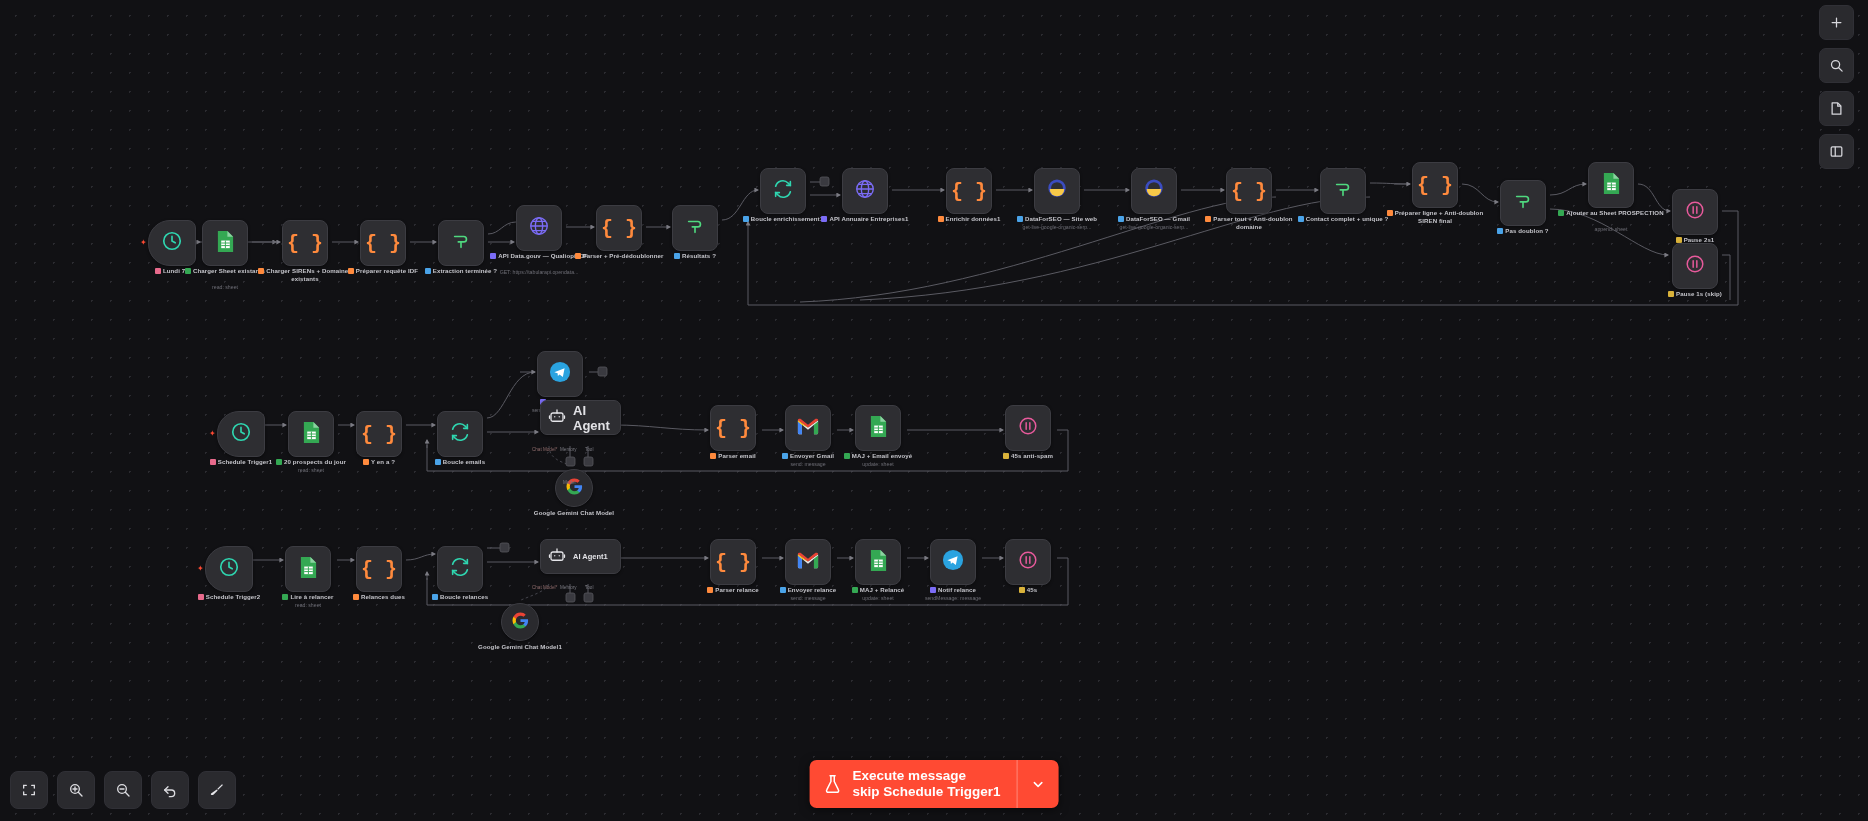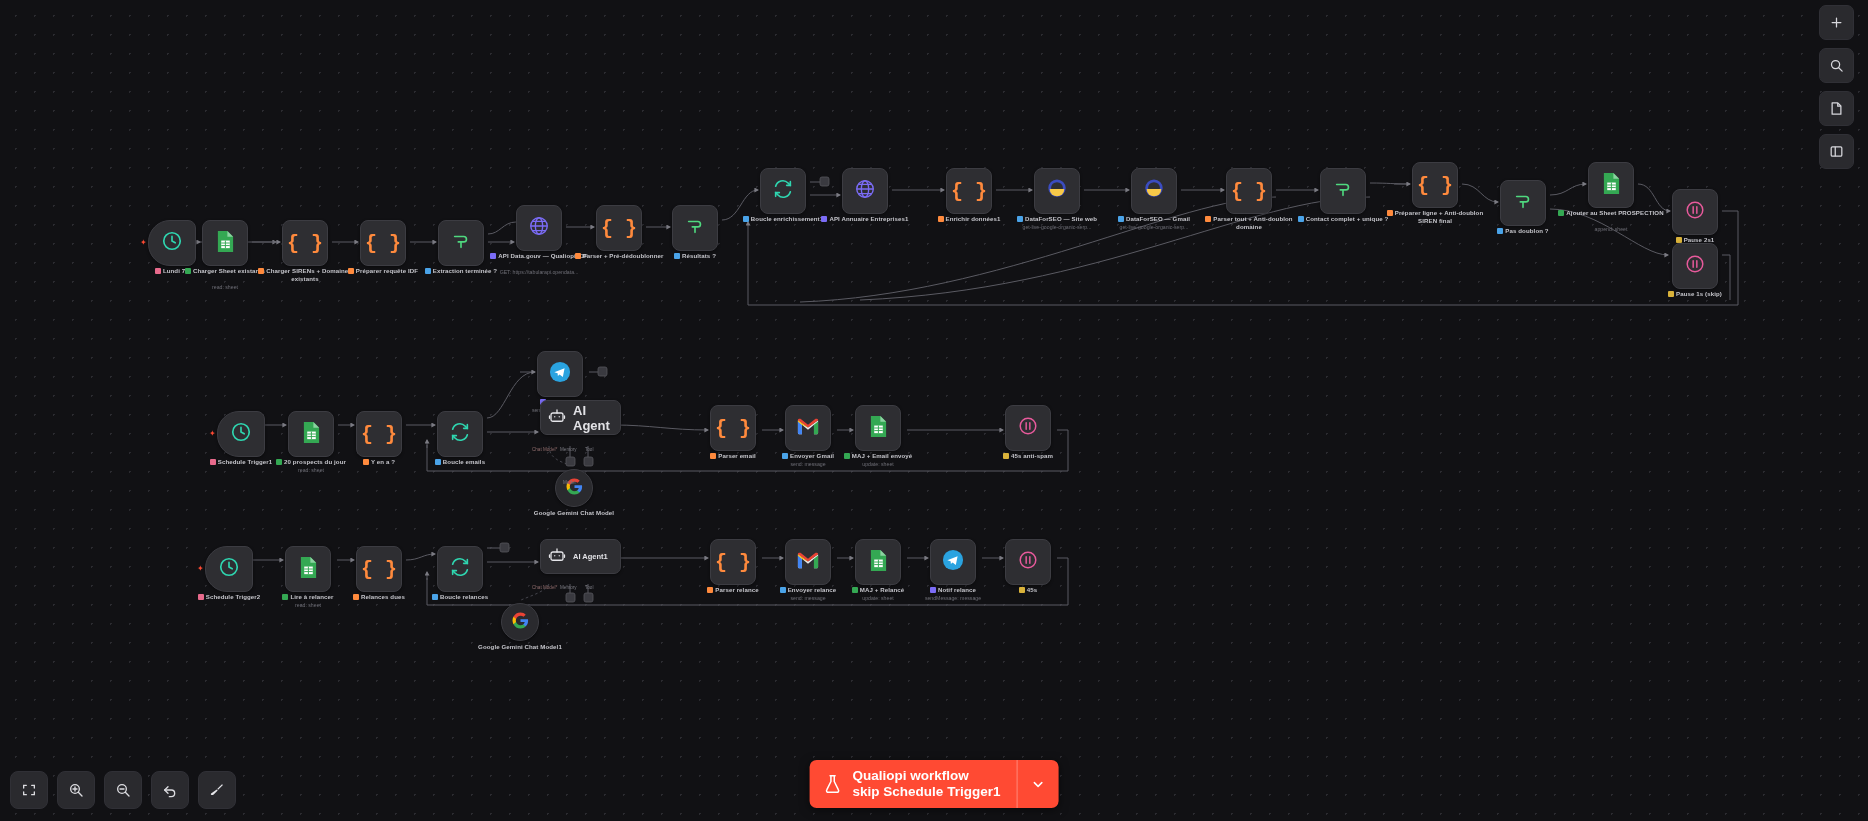--- a/index.html
+++ b/index.html
@@ -631,21 +631,21 @@
       </svg>
   </div>
 </div>
 
 <div id="exec-wrap">
   <div id="exec-main">
     <svg width="20" height="22" viewBox="0 0 24 24" fill="none" stroke="#fff" stroke-width="1.8" stroke-linecap="round" stroke-linejoin="round">
       <path d="M9 2h6M10 2v7L5 19a2 2 0 0 0 1.8 3h10.4A2 2 0 0 0 19 19l-5-10V2"></path>
       </svg>
     <div id="exec-text">
-      <span id="exec-l1">Qualiopi workflow</span>
+      <span id="exec-l1">Execute message</span>
       <span id="exec-l2">skip Schedule Trigger1</span>
     </div>
   </div>
   <div id="exec-caret">
     <svg width="15" height="15" viewBox="0 0 24 24" fill="none" stroke="#fff" stroke-width="2.4" stroke-linecap="round" stroke-linejoin="round">
       <path d="M6 9l6 6 6-6"></path>
       </svg>
   </div>
 </div>
 

